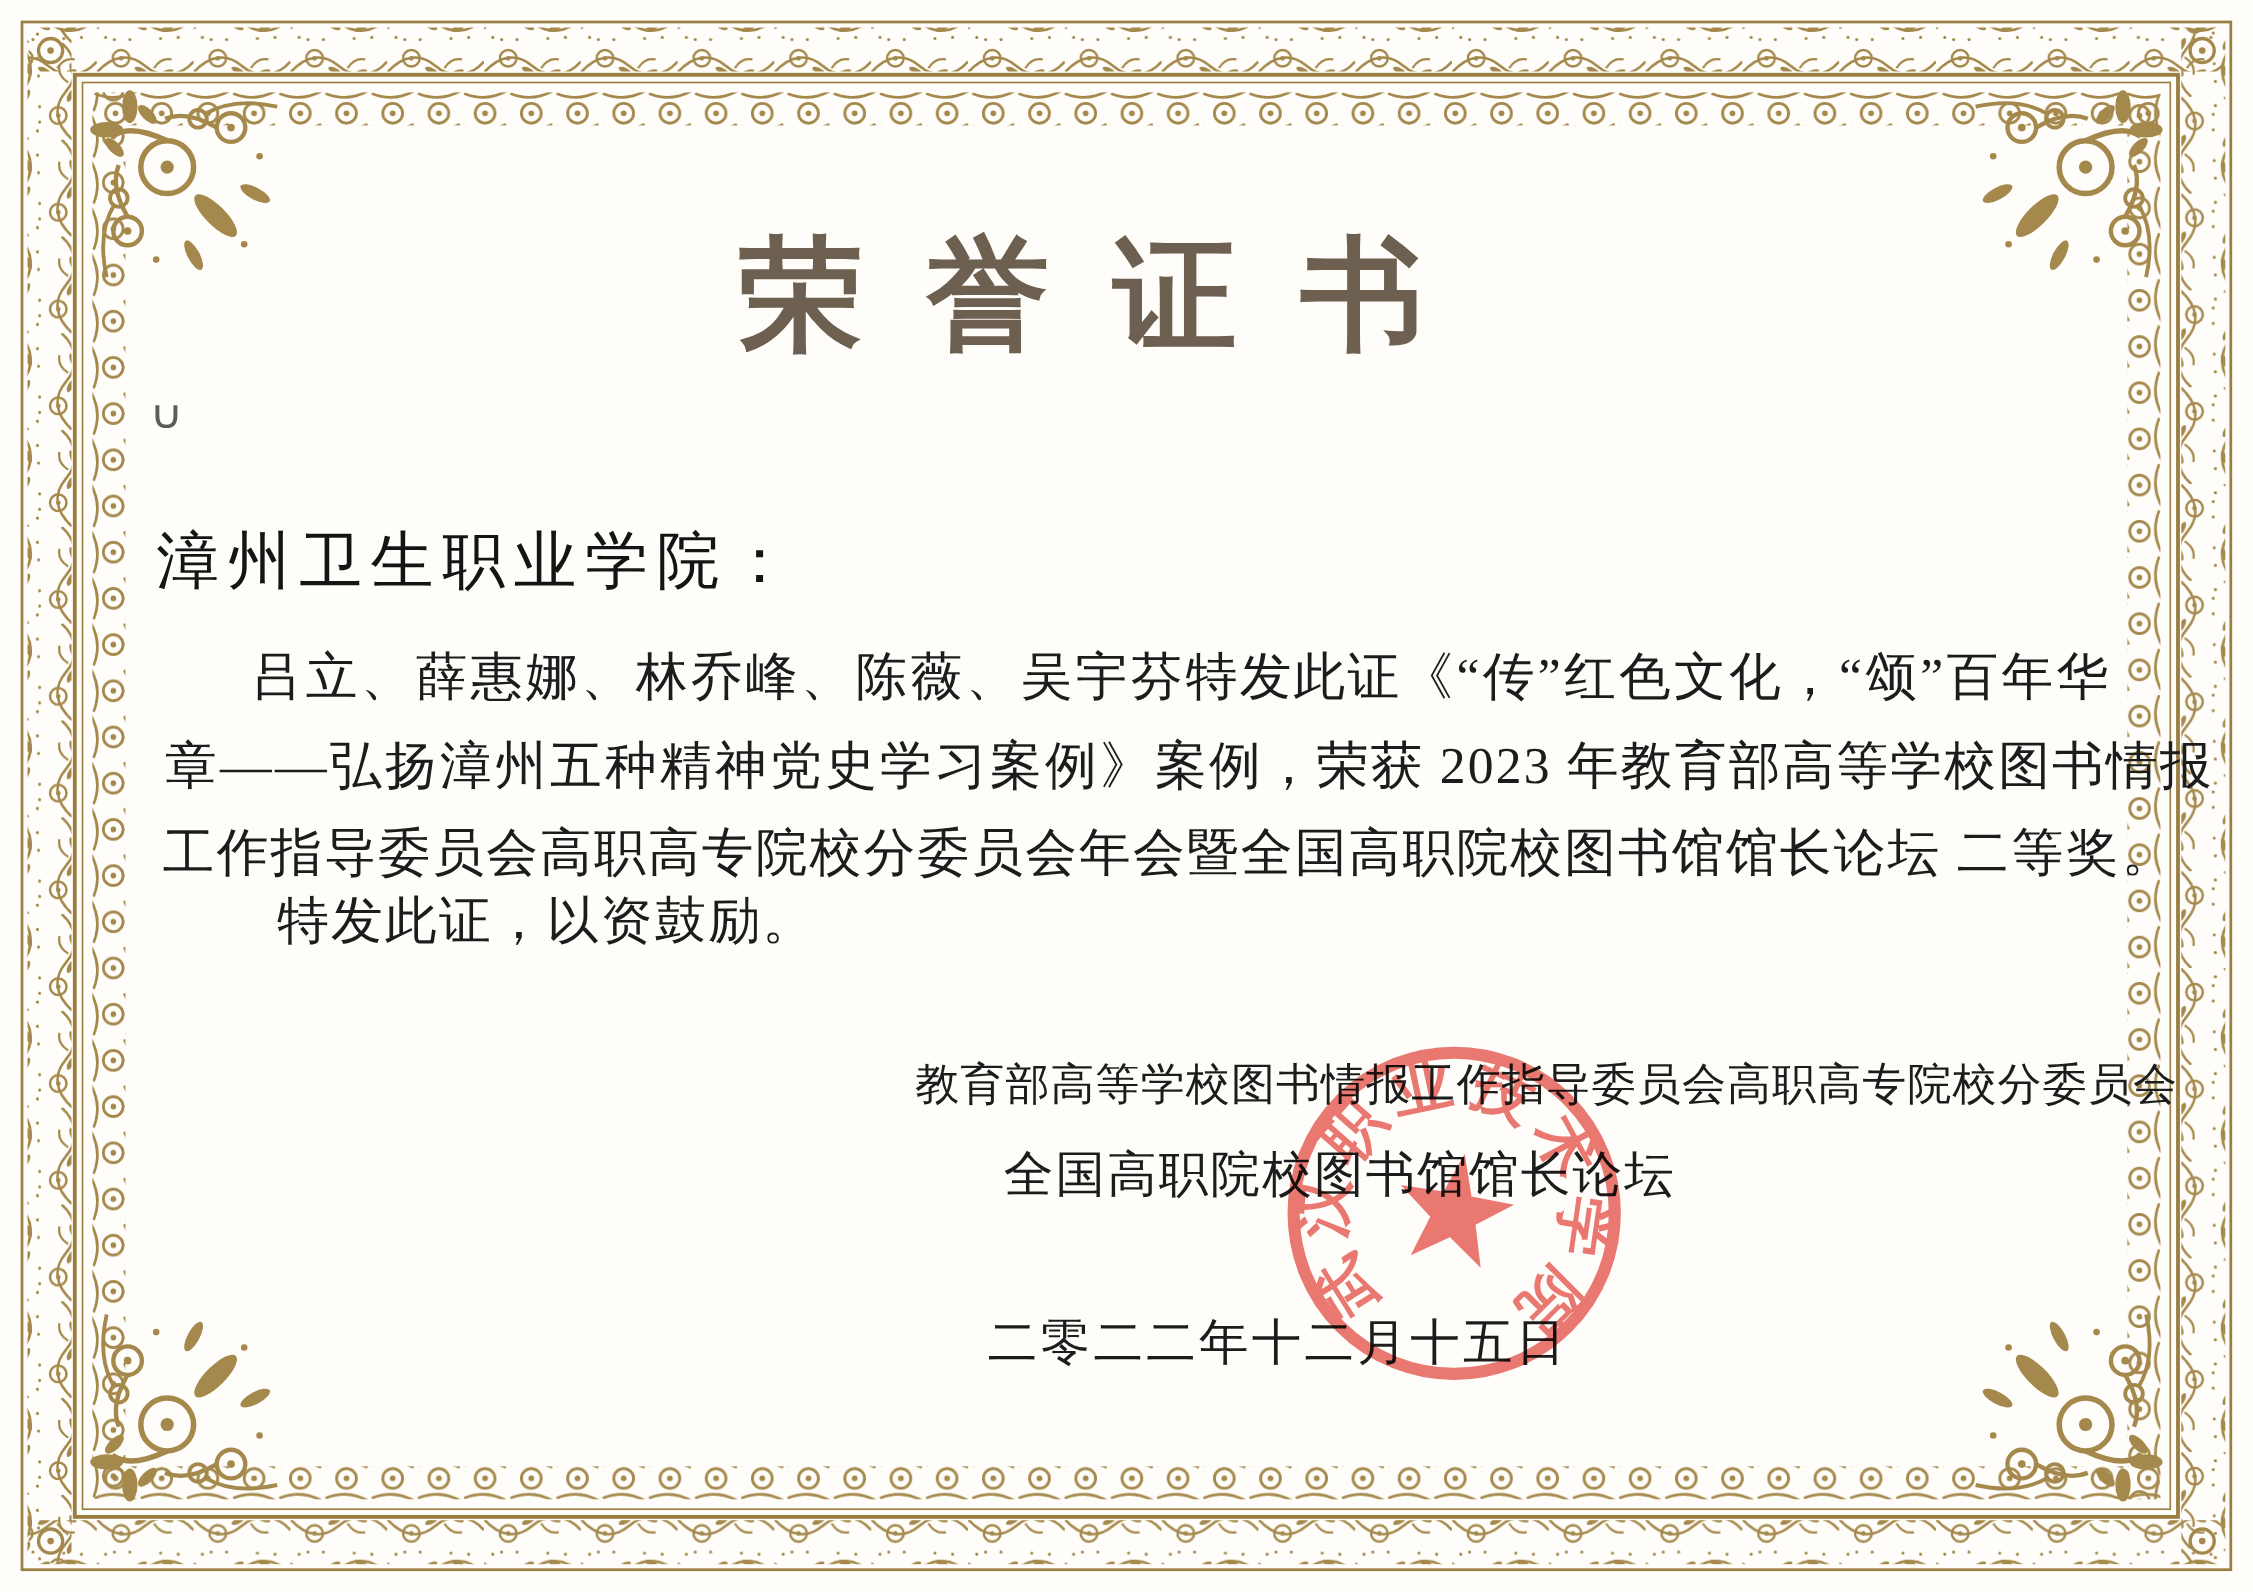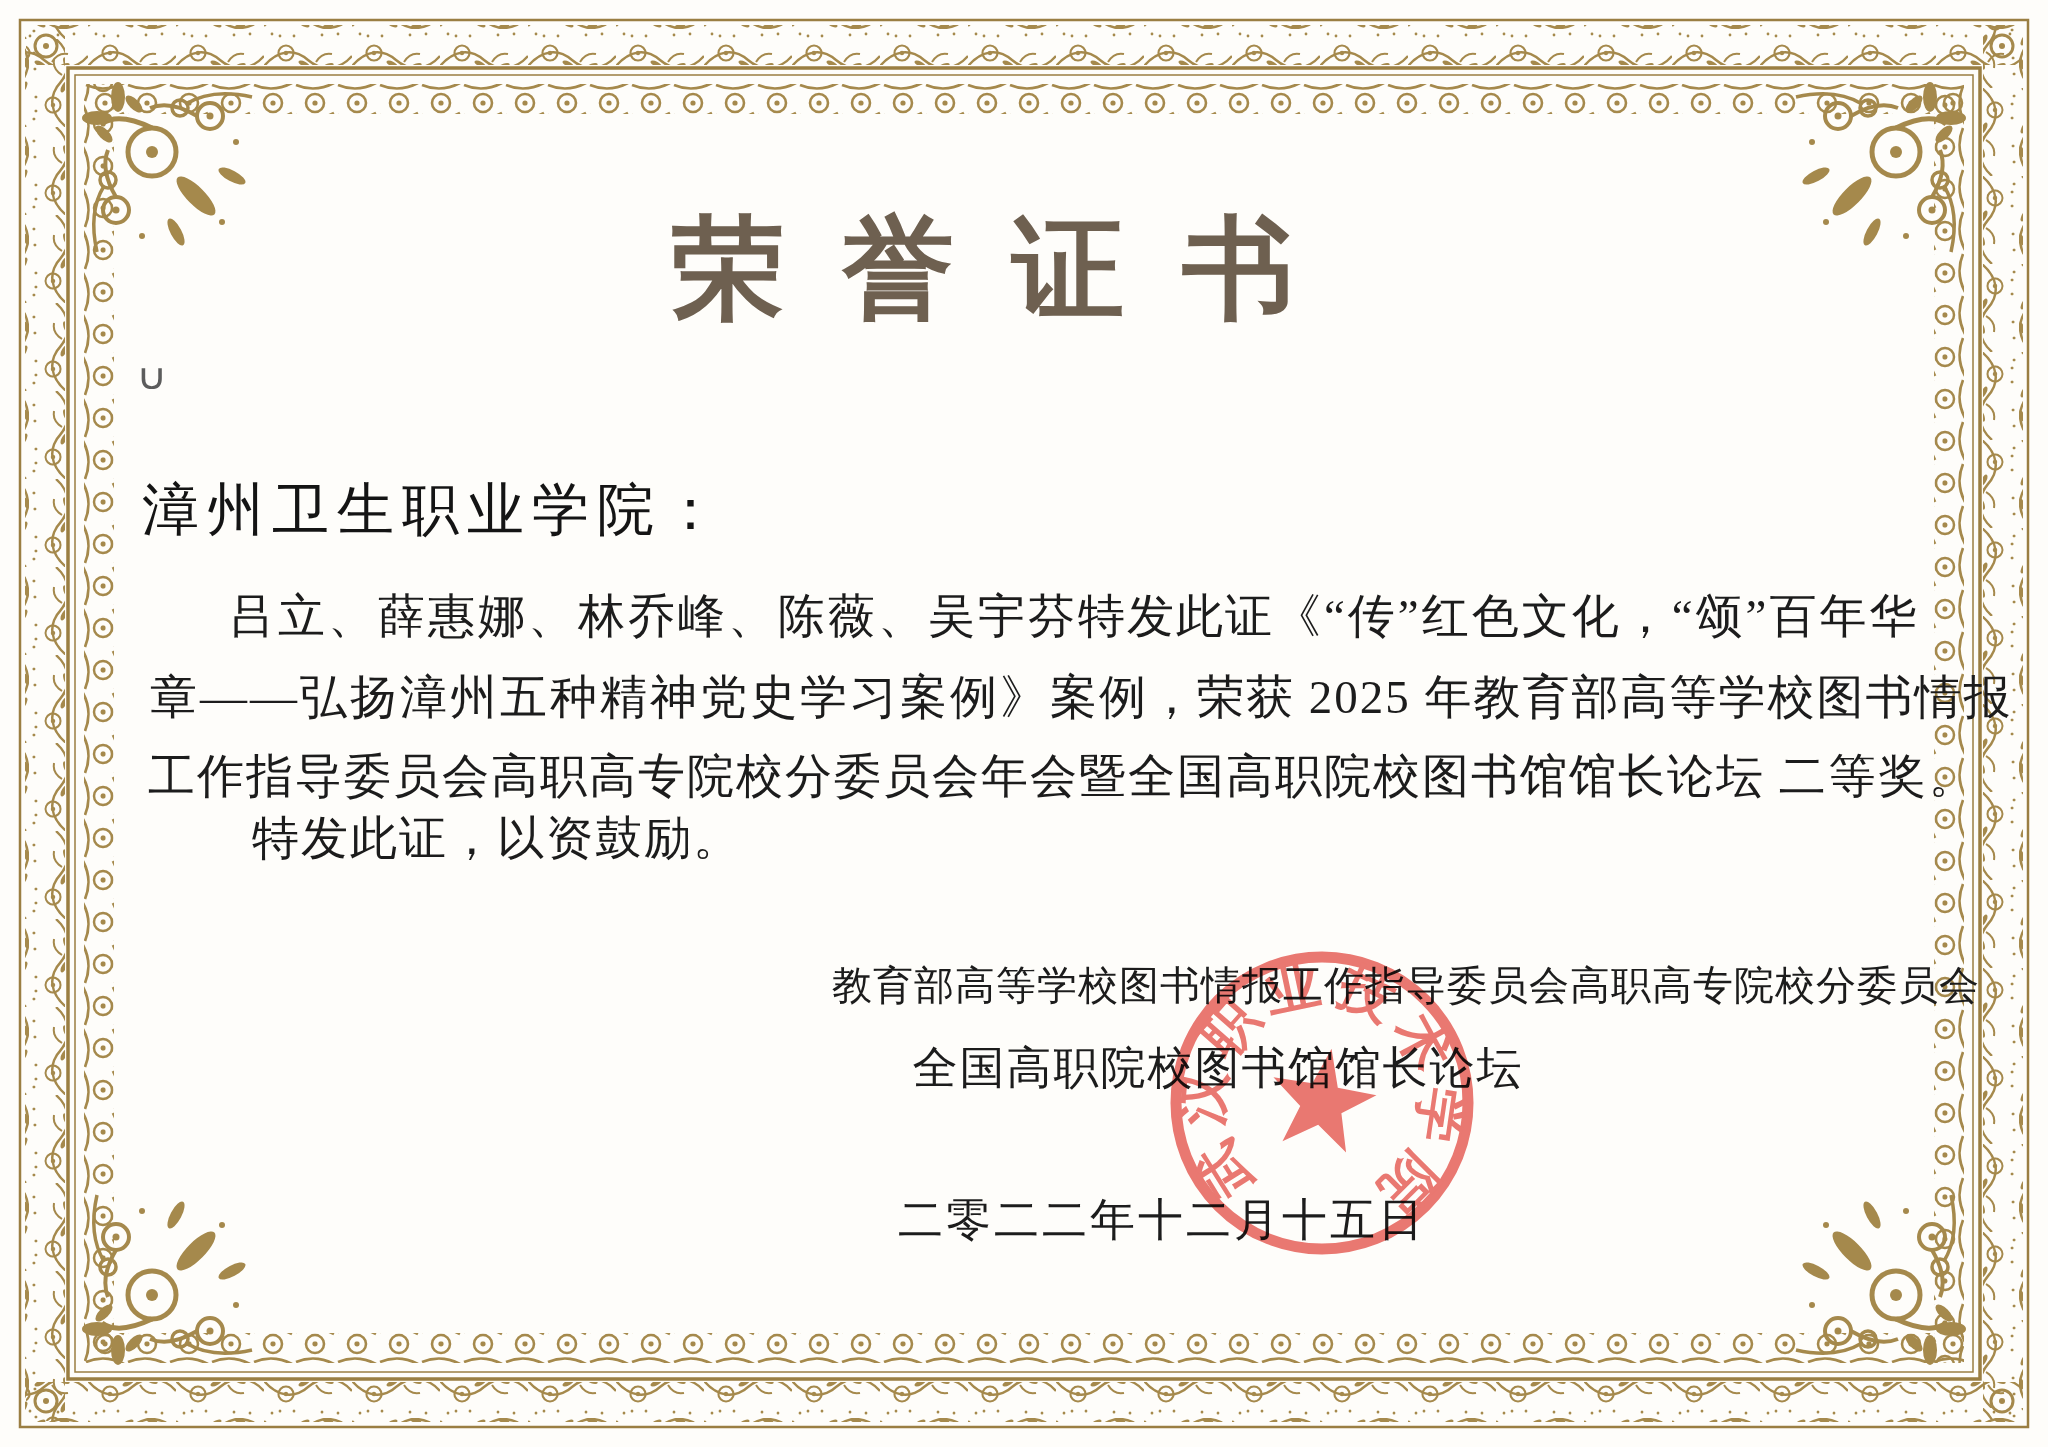--- a/index.html
+++ b/index.html
@@ -127,21 +127,21 @@
   </svg>
 
   <div class="scan-mark">∪</div>
 
   <h1 class="title">荣誉证书</h1>
 
   <div class="recipient">漳州卫生职业学院：</div>
 
   <div class="body-line l1"><span class="b">吕立、薛惠娜、林乔峰、陈薇、吴宇芬</span><span>特发此证</span><span class="b">《“传”红色文化，“颂”百年华</span></div>
 
-  <div class="body-line l2"><span class="b">章——弘扬漳州五种精神党史学习案例》</span><span>案例，荣获 2025 年教育部高等学校图书情报</span></div>
+  <div class="body-line l2"><span class="b">章——弘扬漳州五种精神党史学习案例》</span><span>案例，荣获 2023 年教育部高等学校图书情报</span></div>
 
   <div class="body-line l3"><span>工作指导委员会高职高专院校分委员会年会暨全国高职院校图书馆馆长论坛 </span><span class="b">二等奖</span><span>。</span></div>
 
   <div class="body-line l4"><span>特发此证，以资鼓励。</span></div>
 
   <div class="sig s1">教育部高等学校图书情报工作指导委员会高职高专院校分委员会</div>
   <div class="sig s2">全国高职院校图书馆馆长论坛</div>
   <div class="sig s4">二零二二年十二月十五日</div>
 
   <svg class="seal-svg" viewBox="0 0 2048 1447" aria-hidden="true">

